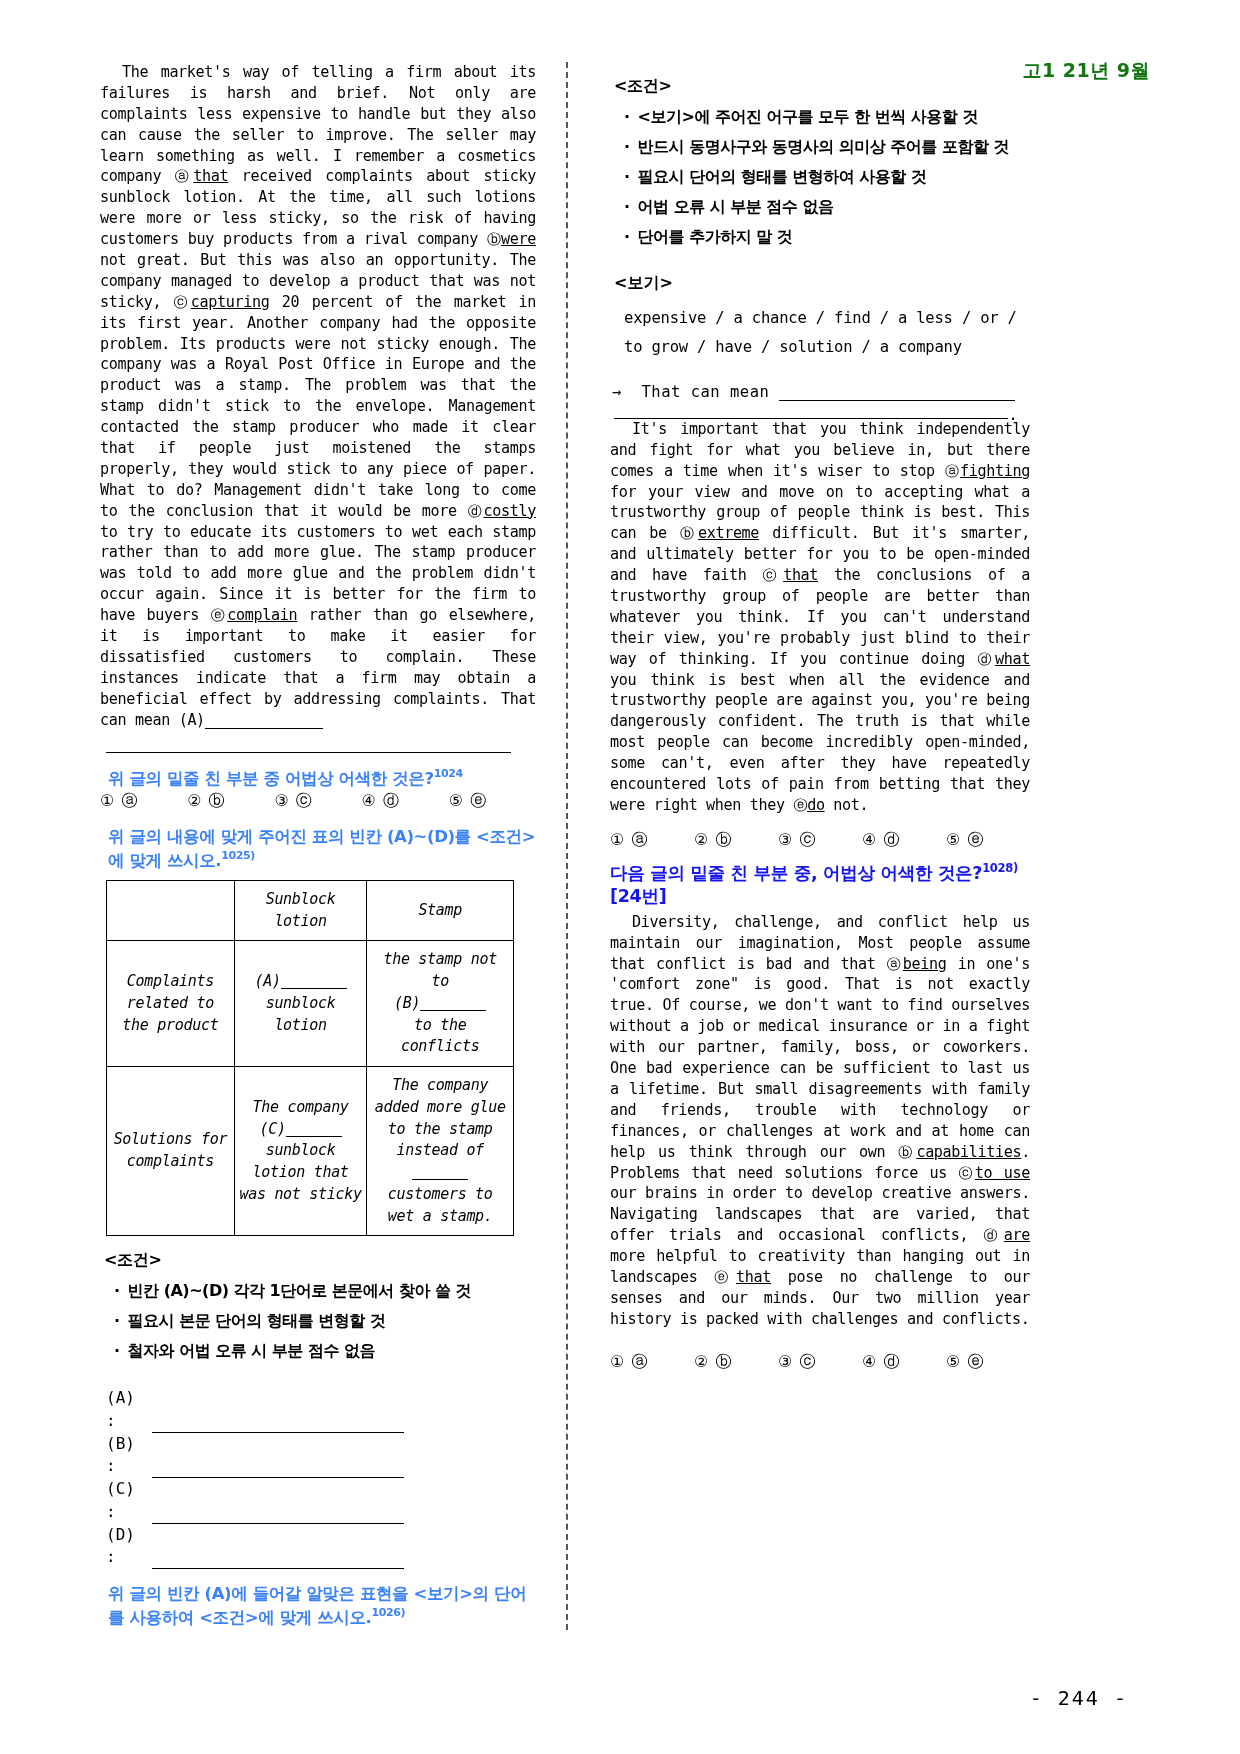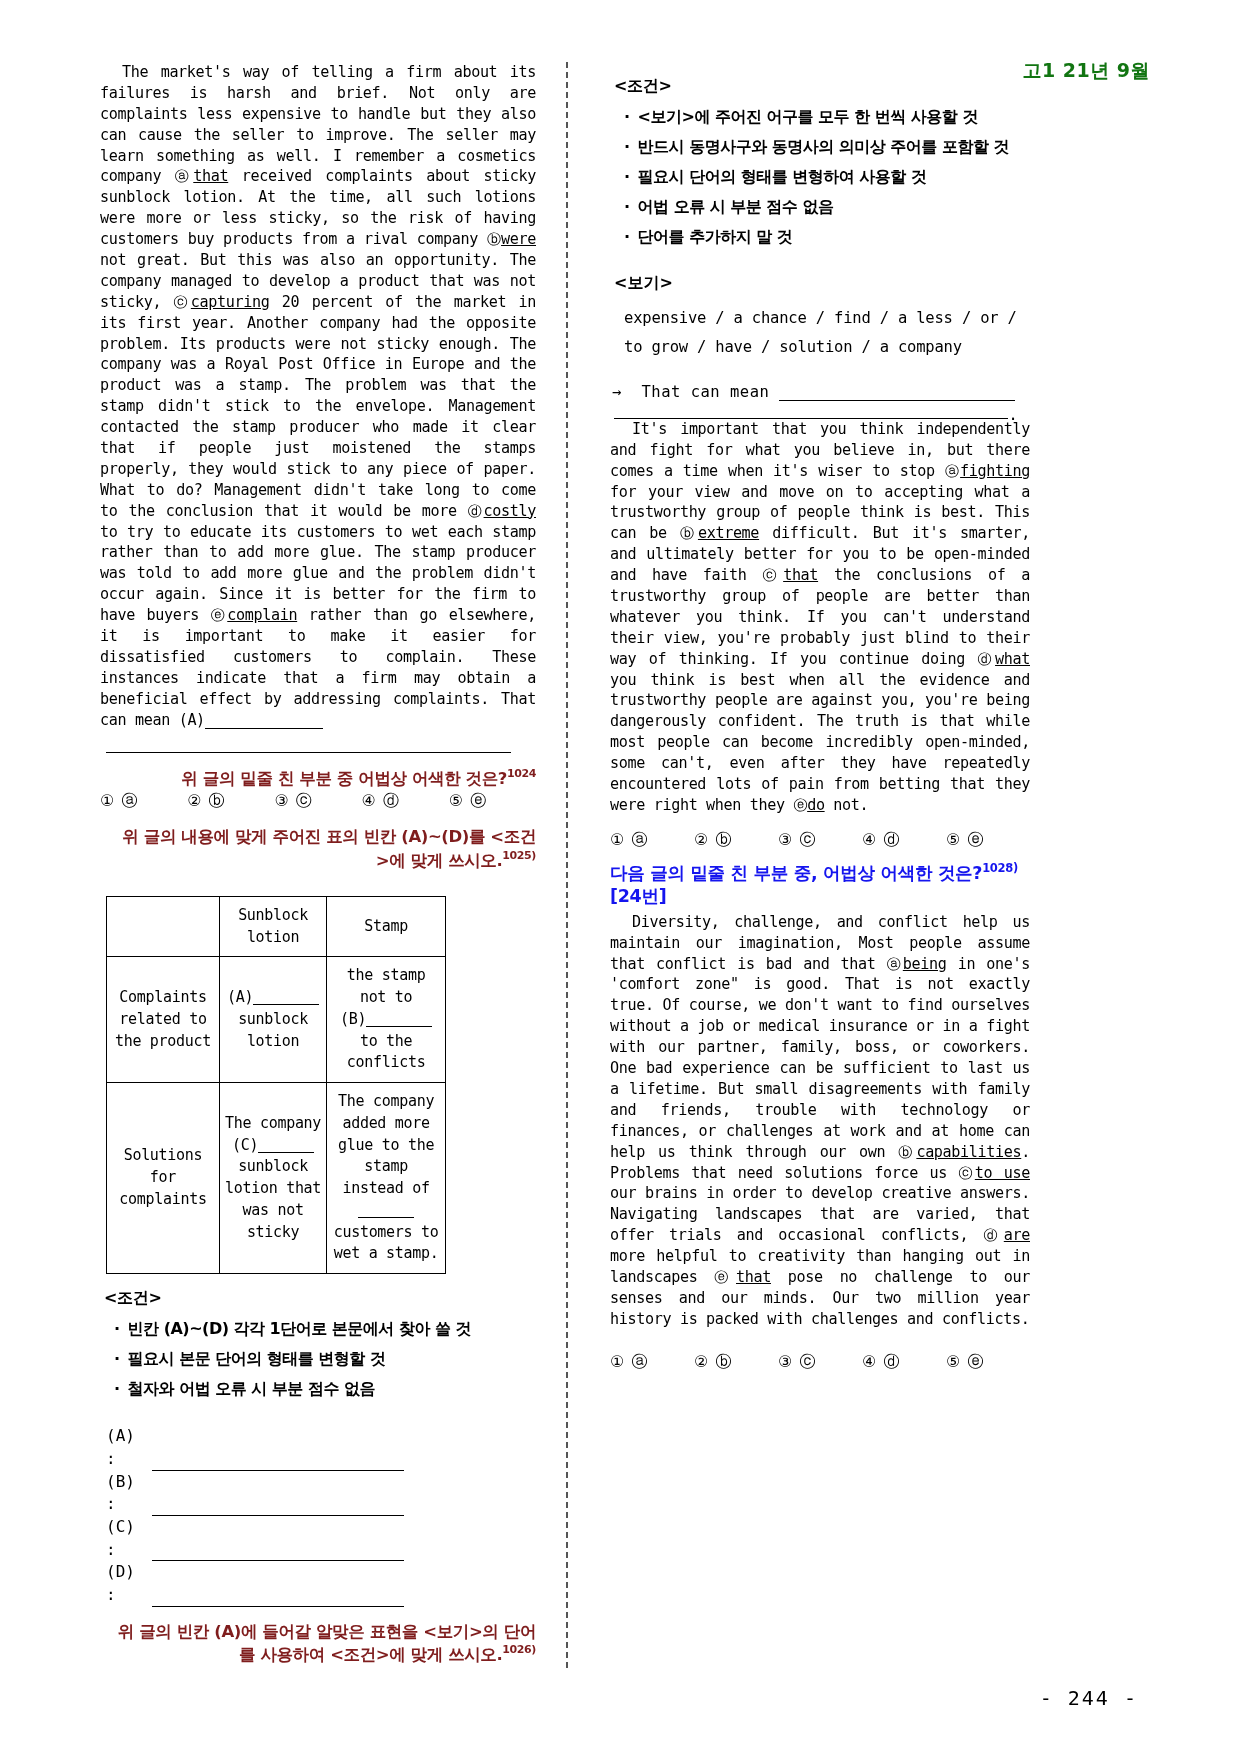--- a/index.html
+++ b/index.html
@@ -74,23 +74,22 @@
   }
   .passage .indent { display: inline-block; width: 22px; }
   .u { text-decoration: underline; }
   .cmark { font-family: "DejaVu Sans", sans-serif; font-size: 14px; }
   .kq {
     font-family: "DejaVu Sans", sans-serif;
     font-weight: bold;
     font-size: 16.5px;
     line-height: 1.36;
     letter-spacing: -0.4px;
-    color: #7f1d1d;
-    margin: 14px 0 2px 16px;
-    text-align: right;
+    color: #3b82f6;
+    margin: 14px 0 2px 8px;
   }
   .kq .sup { font-size: 11px; vertical-align: super; }
   .choices {
     font-family: "DejaVu Sans", sans-serif;
     font-size: 16px;
     display: flex;
     margin: 2px 0 6px 0;
   }
   .choices .ch {
     width: 20%;
@@ -100,25 +99,26 @@
   .choices-r {
     font-family: "DejaVu Sans", sans-serif;
     font-size: 16px;
     display: flex;
     margin: 14px 0 10px 0;
   }
   .choices-r .ch { width: 20%; white-space: nowrap; letter-spacing: 1px; }
 
   table.tbl {
     border-collapse: collapse;
-    width: 340px;
-    margin: 24px 0 12px 6px;
+    width: 408px;
+    margin: 8px 0 12px 6px;
     font-family: "DejaVu Sans Mono", monospace;
     font-size: 15px;
     line-height: 1.45;
+    font-style: italic;
   }
   table.tbl td {
     border: 1.5px solid #000;
     text-align: center;
     vertical-align: middle;
     padding: 8px 4px;
     letter-spacing: -0.3px;
   }
   table.tbl td.c1 { width: 128px; }
   table.tbl td.c2 { width: 133px; }
@@ -213,21 +213,21 @@
   }
   .arrow-under .period {
     position: absolute;
     right: -10px;
     bottom: -6px;
     font-size: 16px;
   }
   .pagenum {
     position: absolute;
     bottom: 44px;
-    right: 102px;
+    right: 112px;
     font-family: "DejaVu Sans Mono", monospace;
     font-size: 20px;
     letter-spacing: 2px;
   }
 </style>
 </head>
 <body>
 
 <div class="page">
 

